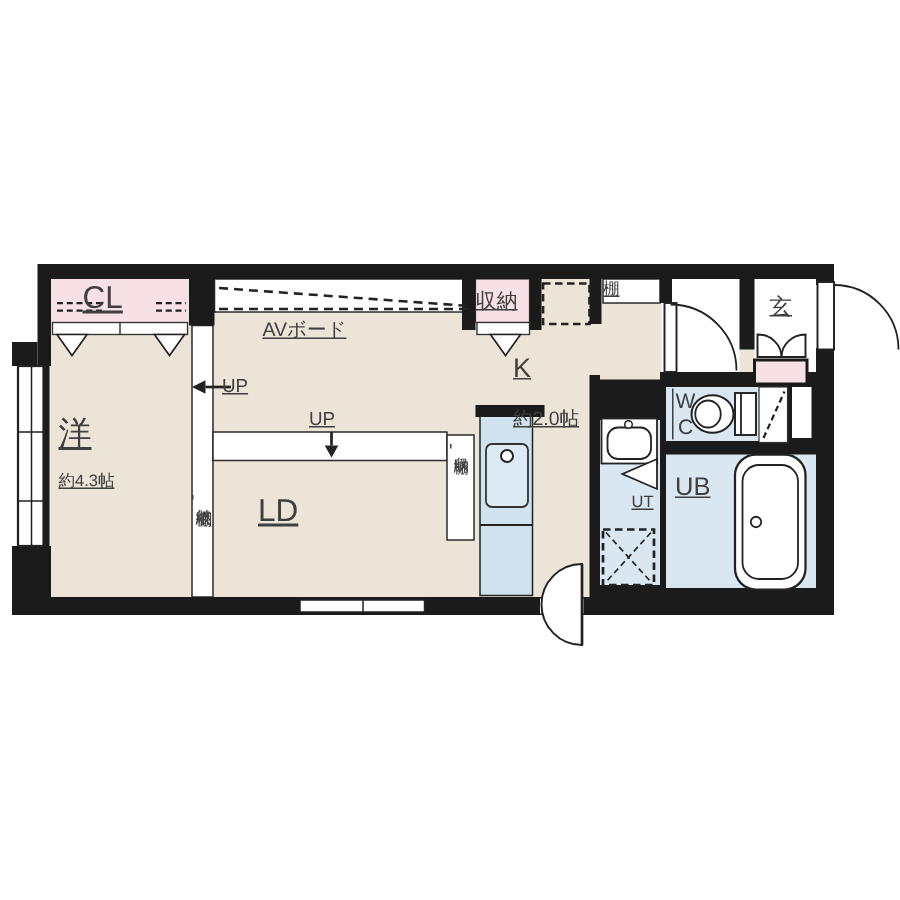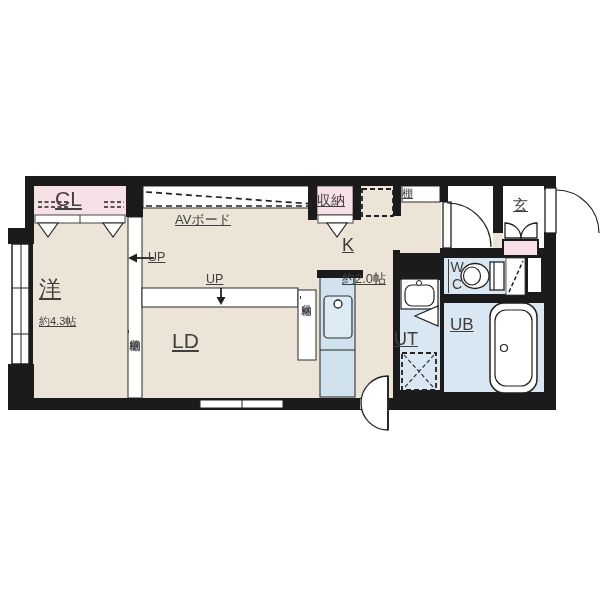--- a/index.html
+++ b/index.html
@@ -149,21 +149,21 @@
   <div class="lbl" style="left:342px;top:272px;width:60px;font-size:13px;">約2.0帖</div>
 
   <div class="lbl" style="left:317px;top:193px;width:36px;font-size:14px;">収納</div>
 
   <div class="lbl" style="left:402px;top:188px;width:38px;font-size:11px;">棚</div>
 
   <div class="lbl" style="left:513px;top:197px;width:22px;font-size:15px;">玄</div>
 
   <div class="lbl vtext" style="left:450px;top:259px;height:38px;font-size:14px;">WC</div>
 
-  <div class="lbl" style="left:394px;top:330px;width:30px;font-size:18px;">UT</div>
+  <div class="lbl" style="left:421px;top:330px;width:30px;font-size:11px;">UT</div>
 
   <div class="lbl" style="left:450px;top:316px;width:38px;font-size:17px;">UB</div>
 
   <div class="lbl vtext" style="left:129px;top:330px;height:64px;font-size:11px;">収納棚</div>
 
   <div class="lbl vtext" style="left:301px;top:296px;height:60px;font-size:10px;">収納棚</div>
 
   <div class="lbl" style="left:148px;top:251px;width:30px;font-size:12.5px;">UP</div>
 
   <div class="lbl" style="left:206px;top:273px;width:30px;font-size:12.5px;">UP</div>

